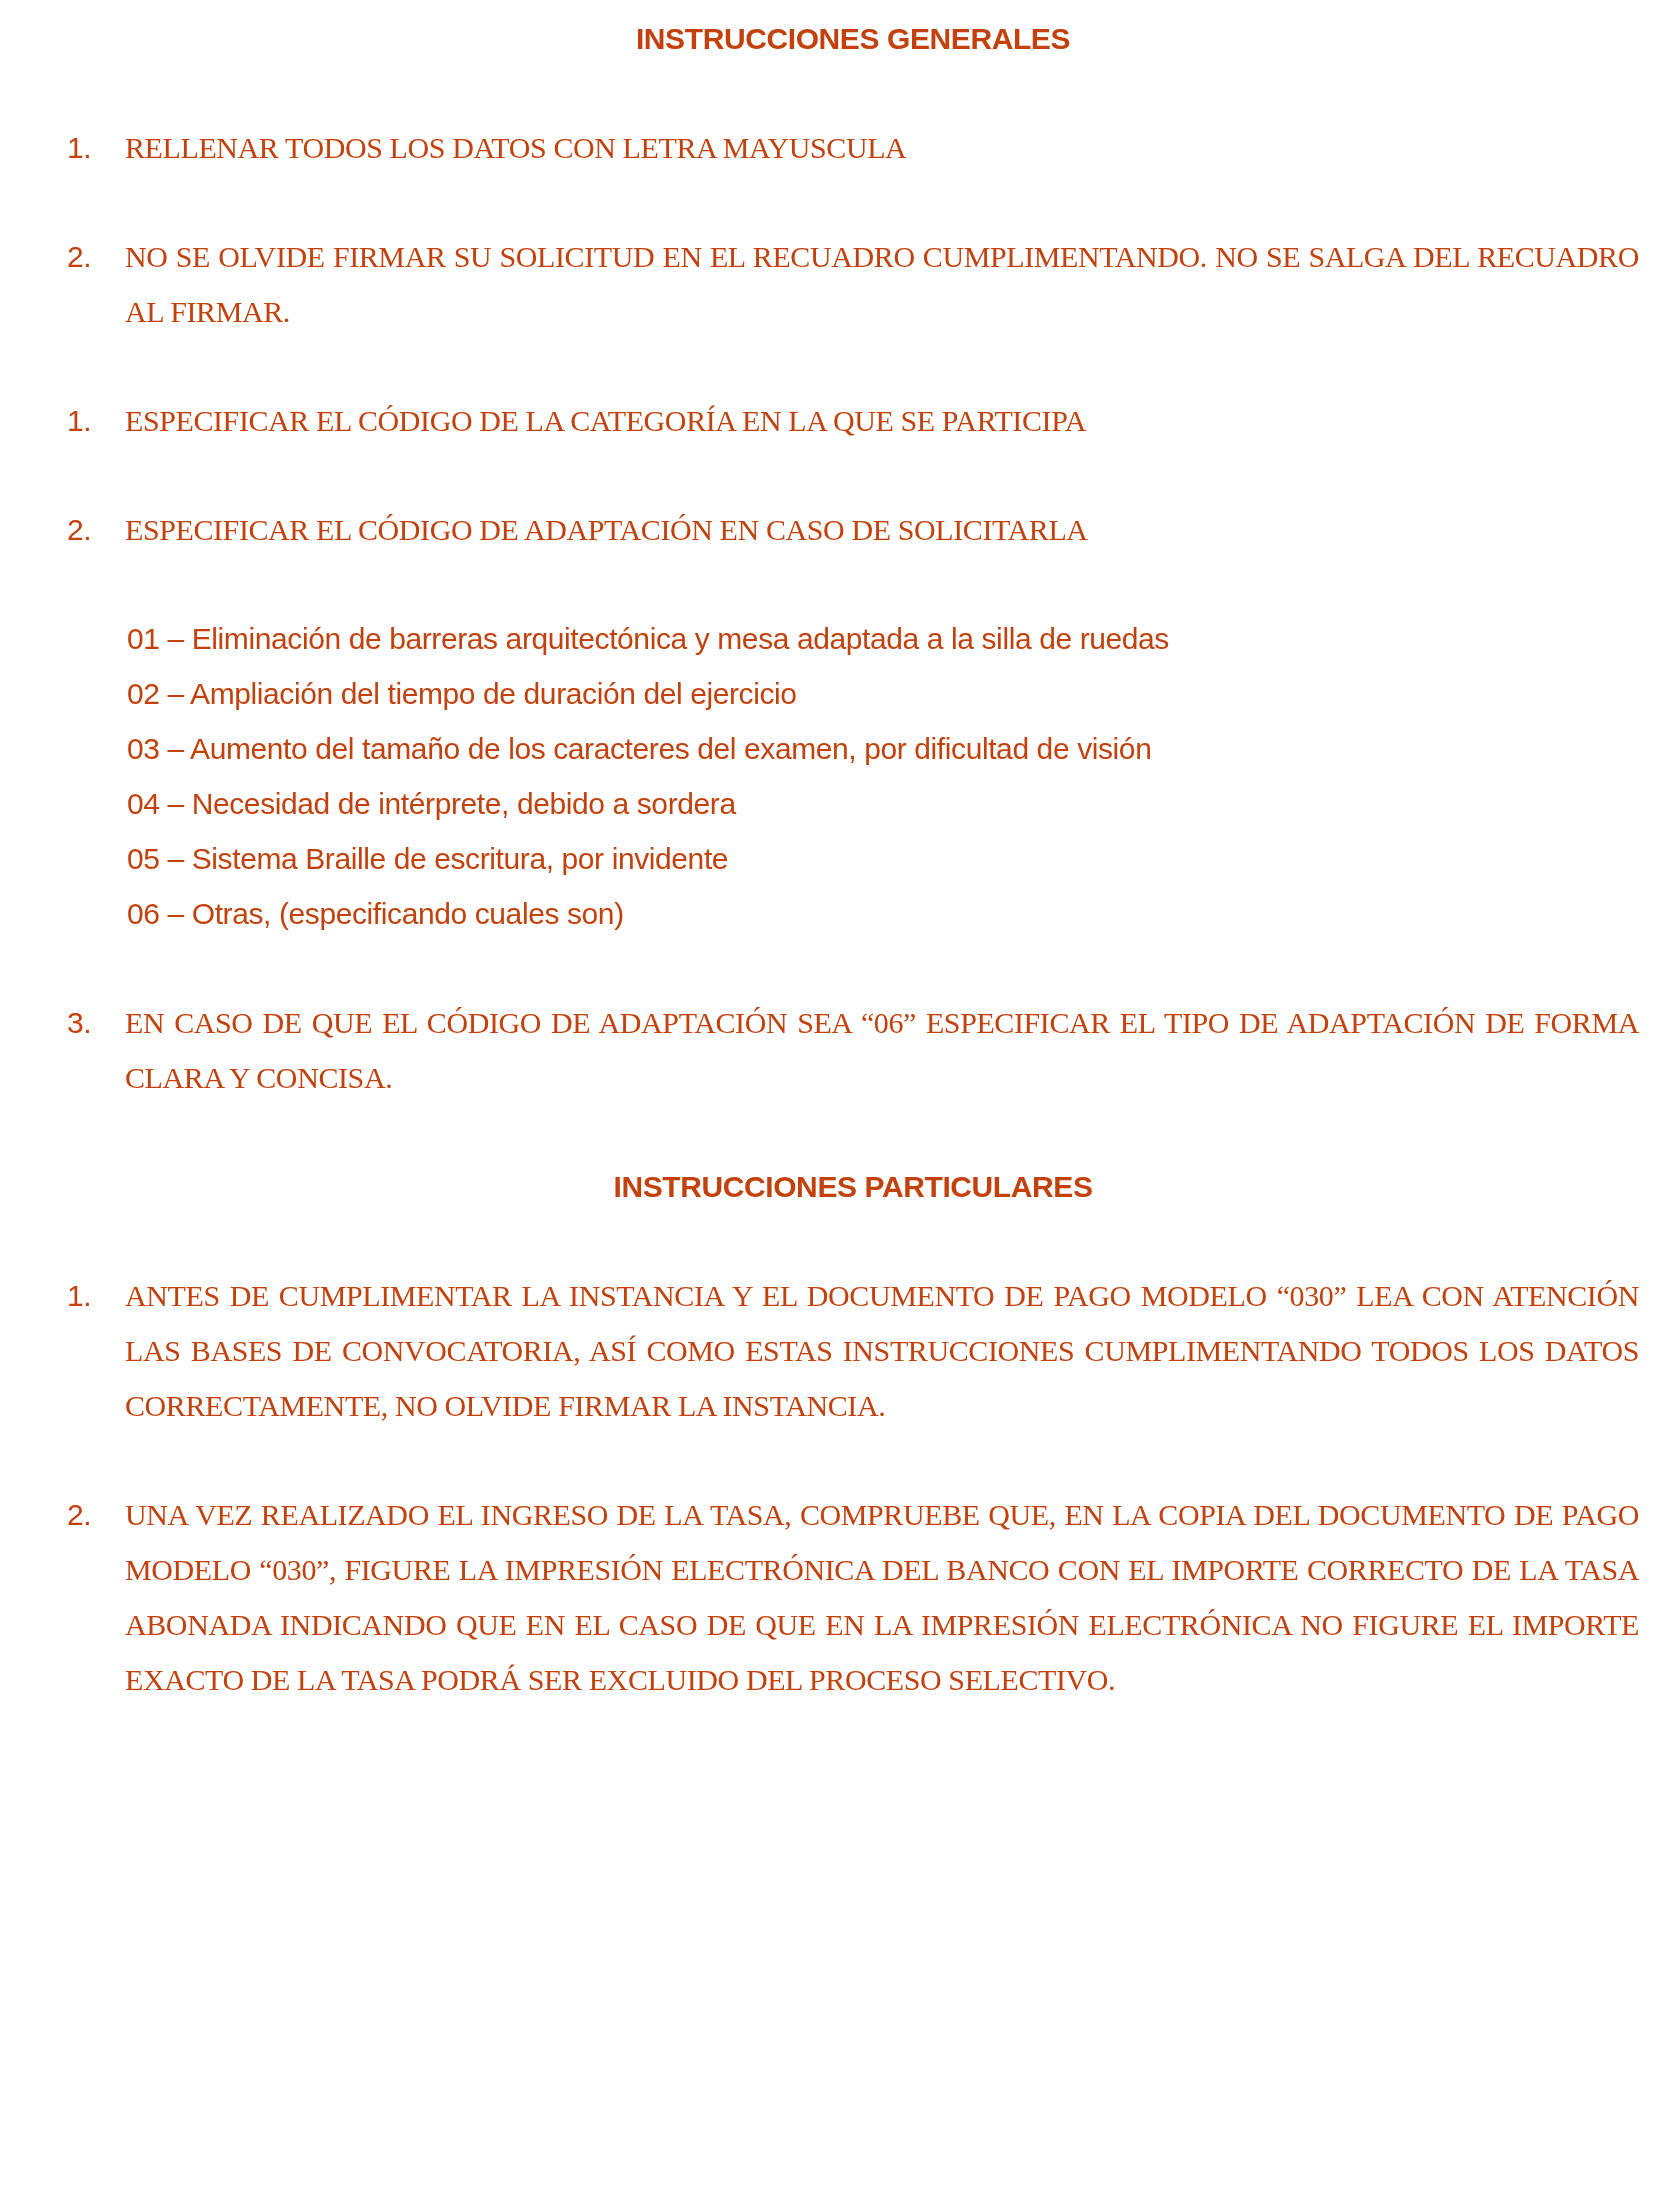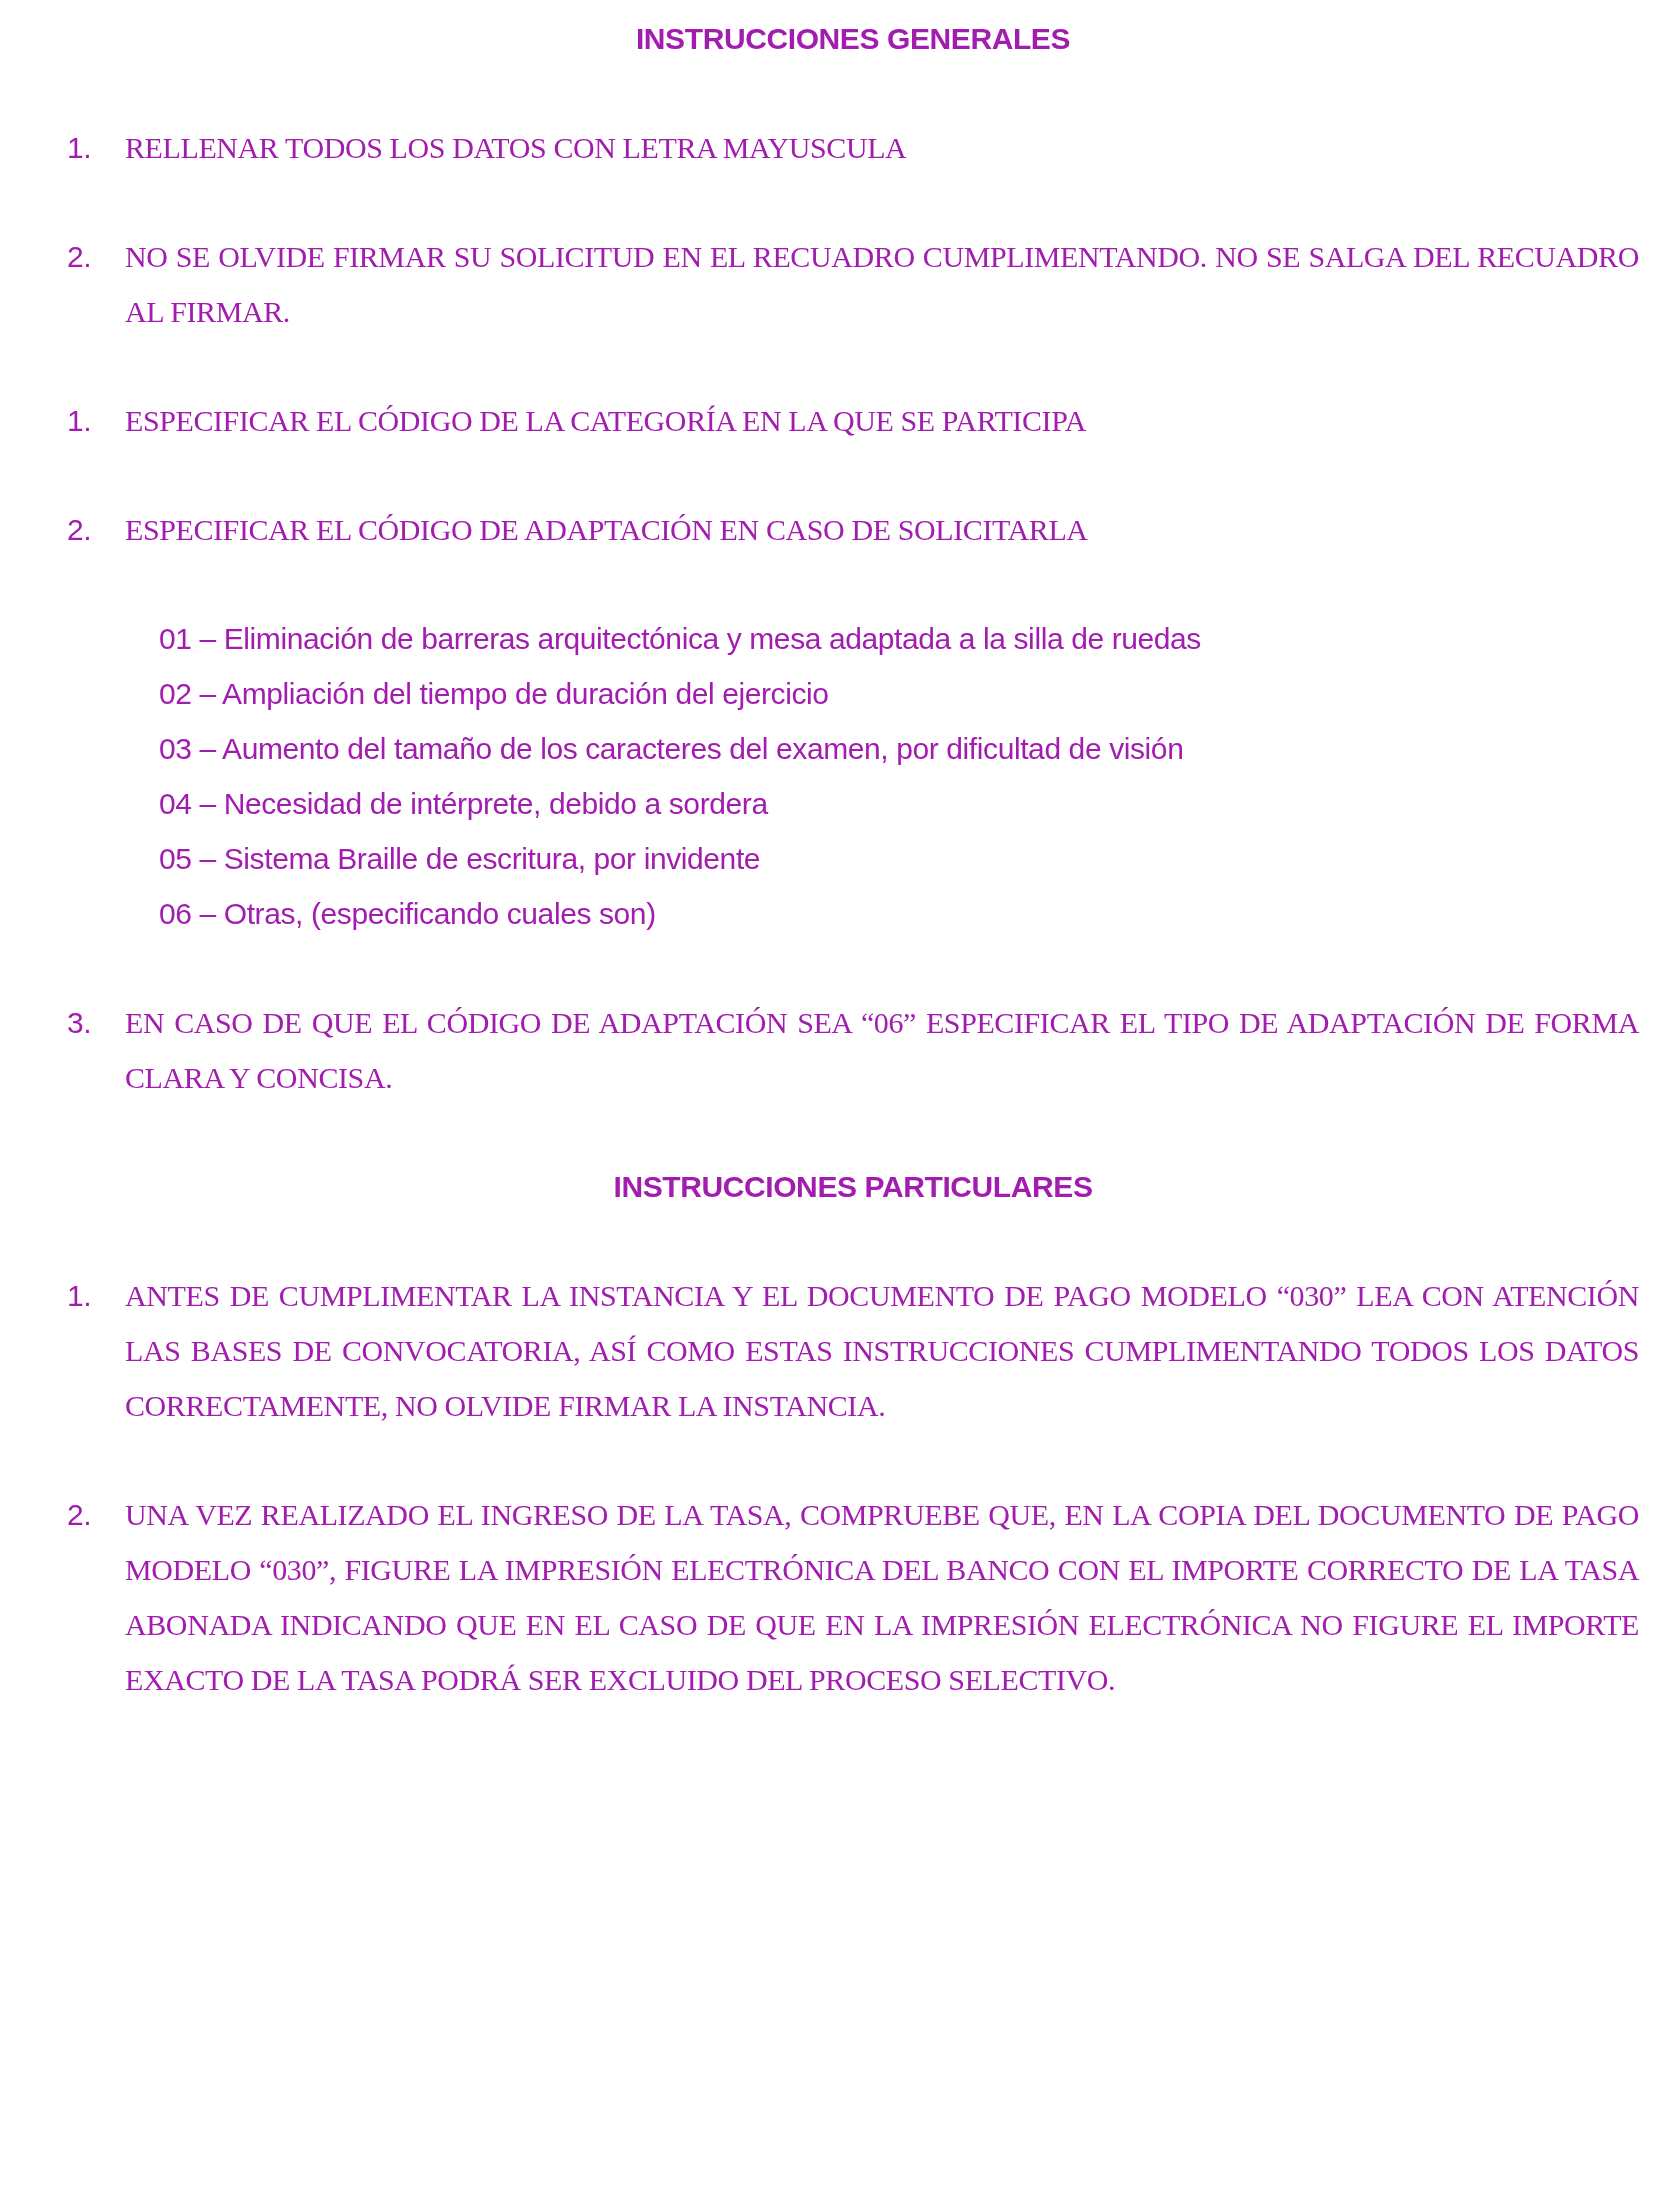--- a/index.html
+++ b/index.html
@@ -5,21 +5,21 @@
   html, body {
     margin: 0;
     padding: 0;
     background: #ffffff;
   }
   .page {
     position: relative;
     width: 1667px;
     height: 2205px;
     background: #ffffff;
-    color: #a21caf;
+    color: #c2410c;
     font-family: "Liberation Sans", "DejaVu Sans", sans-serif;
     font-size: 30px;
     letter-spacing: -0.4px;
     line-height: 55px;
     box-sizing: border-box;
     padding: 10.5px 28px 0 67px;
     overflow: hidden;
   }
   .heading {
     font-size: 30px;
@@ -42,21 +42,21 @@
     flex: 1 1 auto;
     font-family: Liberation Serif, serif;
   }
   .justify {
     text-align: justify;
   }
   .sublist {
     margin: 54px 0;
   }
   .sub {
-    margin-left: 92px;
+    margin-left: 60px;
   }
 </style>
 </head>
 <body>
 
 <div class="page">
 
   <div class="heading first">INSTRUCCIONES GENERALES</div>
 
   <div class="item">

